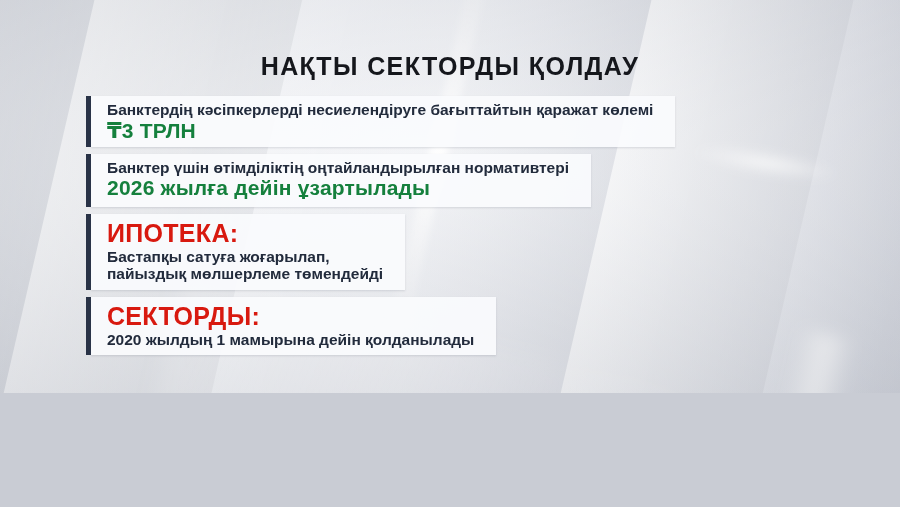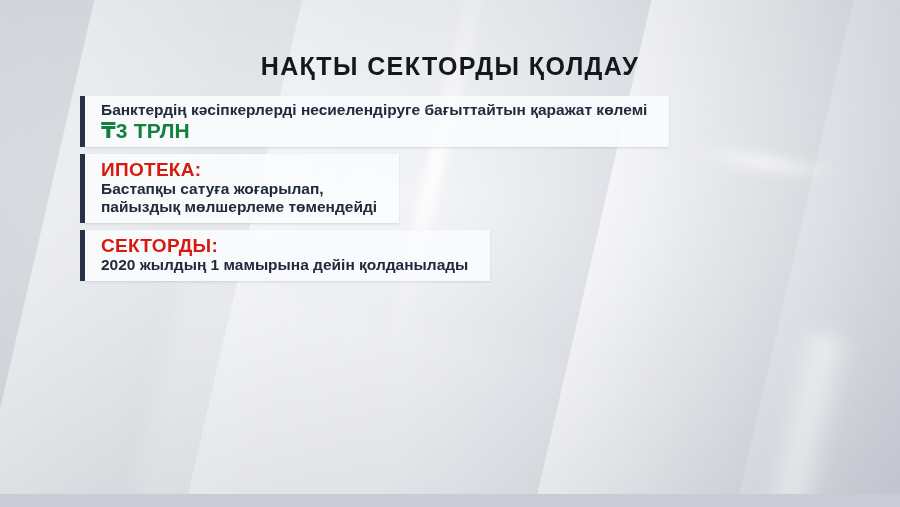--- a/index.html
+++ b/index.html
@@ -2,21 +2,21 @@
 <html><head>
 <meta charset="utf-8">
 <style>
   html,body{margin:0;padding:0;}
   body{
     width:900px;height:507px;overflow:hidden;
     font-family:"Liberation Sans","DejaVu Sans",sans-serif;
     background:#c9ccd4;
   }
   #stage{
-    position:relative;width:900px;height:494px;overflow:hidden;
+    position:relative;width:900px;height:393px;overflow:hidden;
     background:
       linear-gradient(100deg,#c3c7d0 0%,#d5d8de 22%,#e8eaee 48%,#d2d5dc 70%,#c6c9d2 100%);
   }
   
   .facet{position:absolute;pointer-events:none;}
   .f1{left:-180px;top:-120px;width:340px;height:780px;
       background:linear-gradient(90deg,rgba(255,255,255,.55),rgba(255,255,255,.05));
       transform:rotate(13deg);}
   .f2{left:40px;top:-200px;width:250px;height:900px;
       background:linear-gradient(90deg,rgba(255,255,255,.72),rgba(255,255,255,.12));
@@ -45,35 +45,35 @@
       filter:blur(10px);transform:rotate(13deg);}
   .vignette{position:absolute;inset:0;pointer-events:none;
       background:radial-gradient(120% 95% at 46% 40%,rgba(255,255,255,.30),rgba(140,145,158,.28) 100%);}
 
   #title{
     position:absolute;left:0;right:0;top:52px;text-align:center;
     font-size:25px;font-weight:bold;letter-spacing:1.4px;
     color:#15171c;z-index:6;white-space:nowrap;
   }
 
-  #blocks{position:absolute;left:80px;top:96px;z-index:6;}
+  #blocks{position:absolute;left:86px;top:96px;z-index:6;}
   .block{
     position:relative;display:flex;align-items:stretch;
     margin-bottom:7px;
   }
   .bar{width:5px;flex:0 0 5px;background:#283246;}
   .panel{
     background:rgba(250,251,253,.93);
     padding:5px 22px 7px 16px;
     box-shadow:0 1px 2px rgba(90,95,110,.18);
   }
   .line{white-space:nowrap;line-height:1.14;}
   .dark{color:#222b3c;font-size:15.5px;font-weight:bold;}
   .red{color:#15803d;font-size:21px;font-weight:bold;letter-spacing:.2px;}
-  .redhead{color:#d8190f;font-size:19px;font-weight:bold;letter-spacing:.3px;}
+  .redhead{color:#d8190f;font-size:25px;font-weight:bold;letter-spacing:.3px;}
   .b1 .panel{padding-bottom:4px;}
 </style>
 </head>
 <body>
 
 <div id="stage">
 
   <div class="facet f1"></div>
   <div class="facet f2"></div>
   <div class="facet f3"></div>
@@ -90,20 +90,27 @@
   <div id="blocks">
 
     <div class="block b1">
       <div class="bar"></div>
       <div class="panel">
         <div class="line dark">Банктердің кәсіпкерлерді несиелендіруге бағыттайтын қаражат көлемі</div>
         <div class="line red">₸3 ТРЛН</div>
       </div>
     </div>
 
+    <div class="block">
+      <div class="bar"></div>
+      <div class="panel">
+        <div class="line dark">Банктер үшін өтімділіктің оңтайландырылған нормативтері</div>
+        <div class="line red">2026 жылға дейін ұзартылады</div>
+      </div>
+    </div>
 
 
     <div class="block">
       <div class="bar"></div>
       <div class="panel">
         <div class="line redhead">ИПОТЕКА:</div>
         <div class="line dark">Бастапқы сатуға жоғарылап,</div>
         <div class="line dark">пайыздық мөлшерлеме төмендейді</div>
       </div>
     </div>

